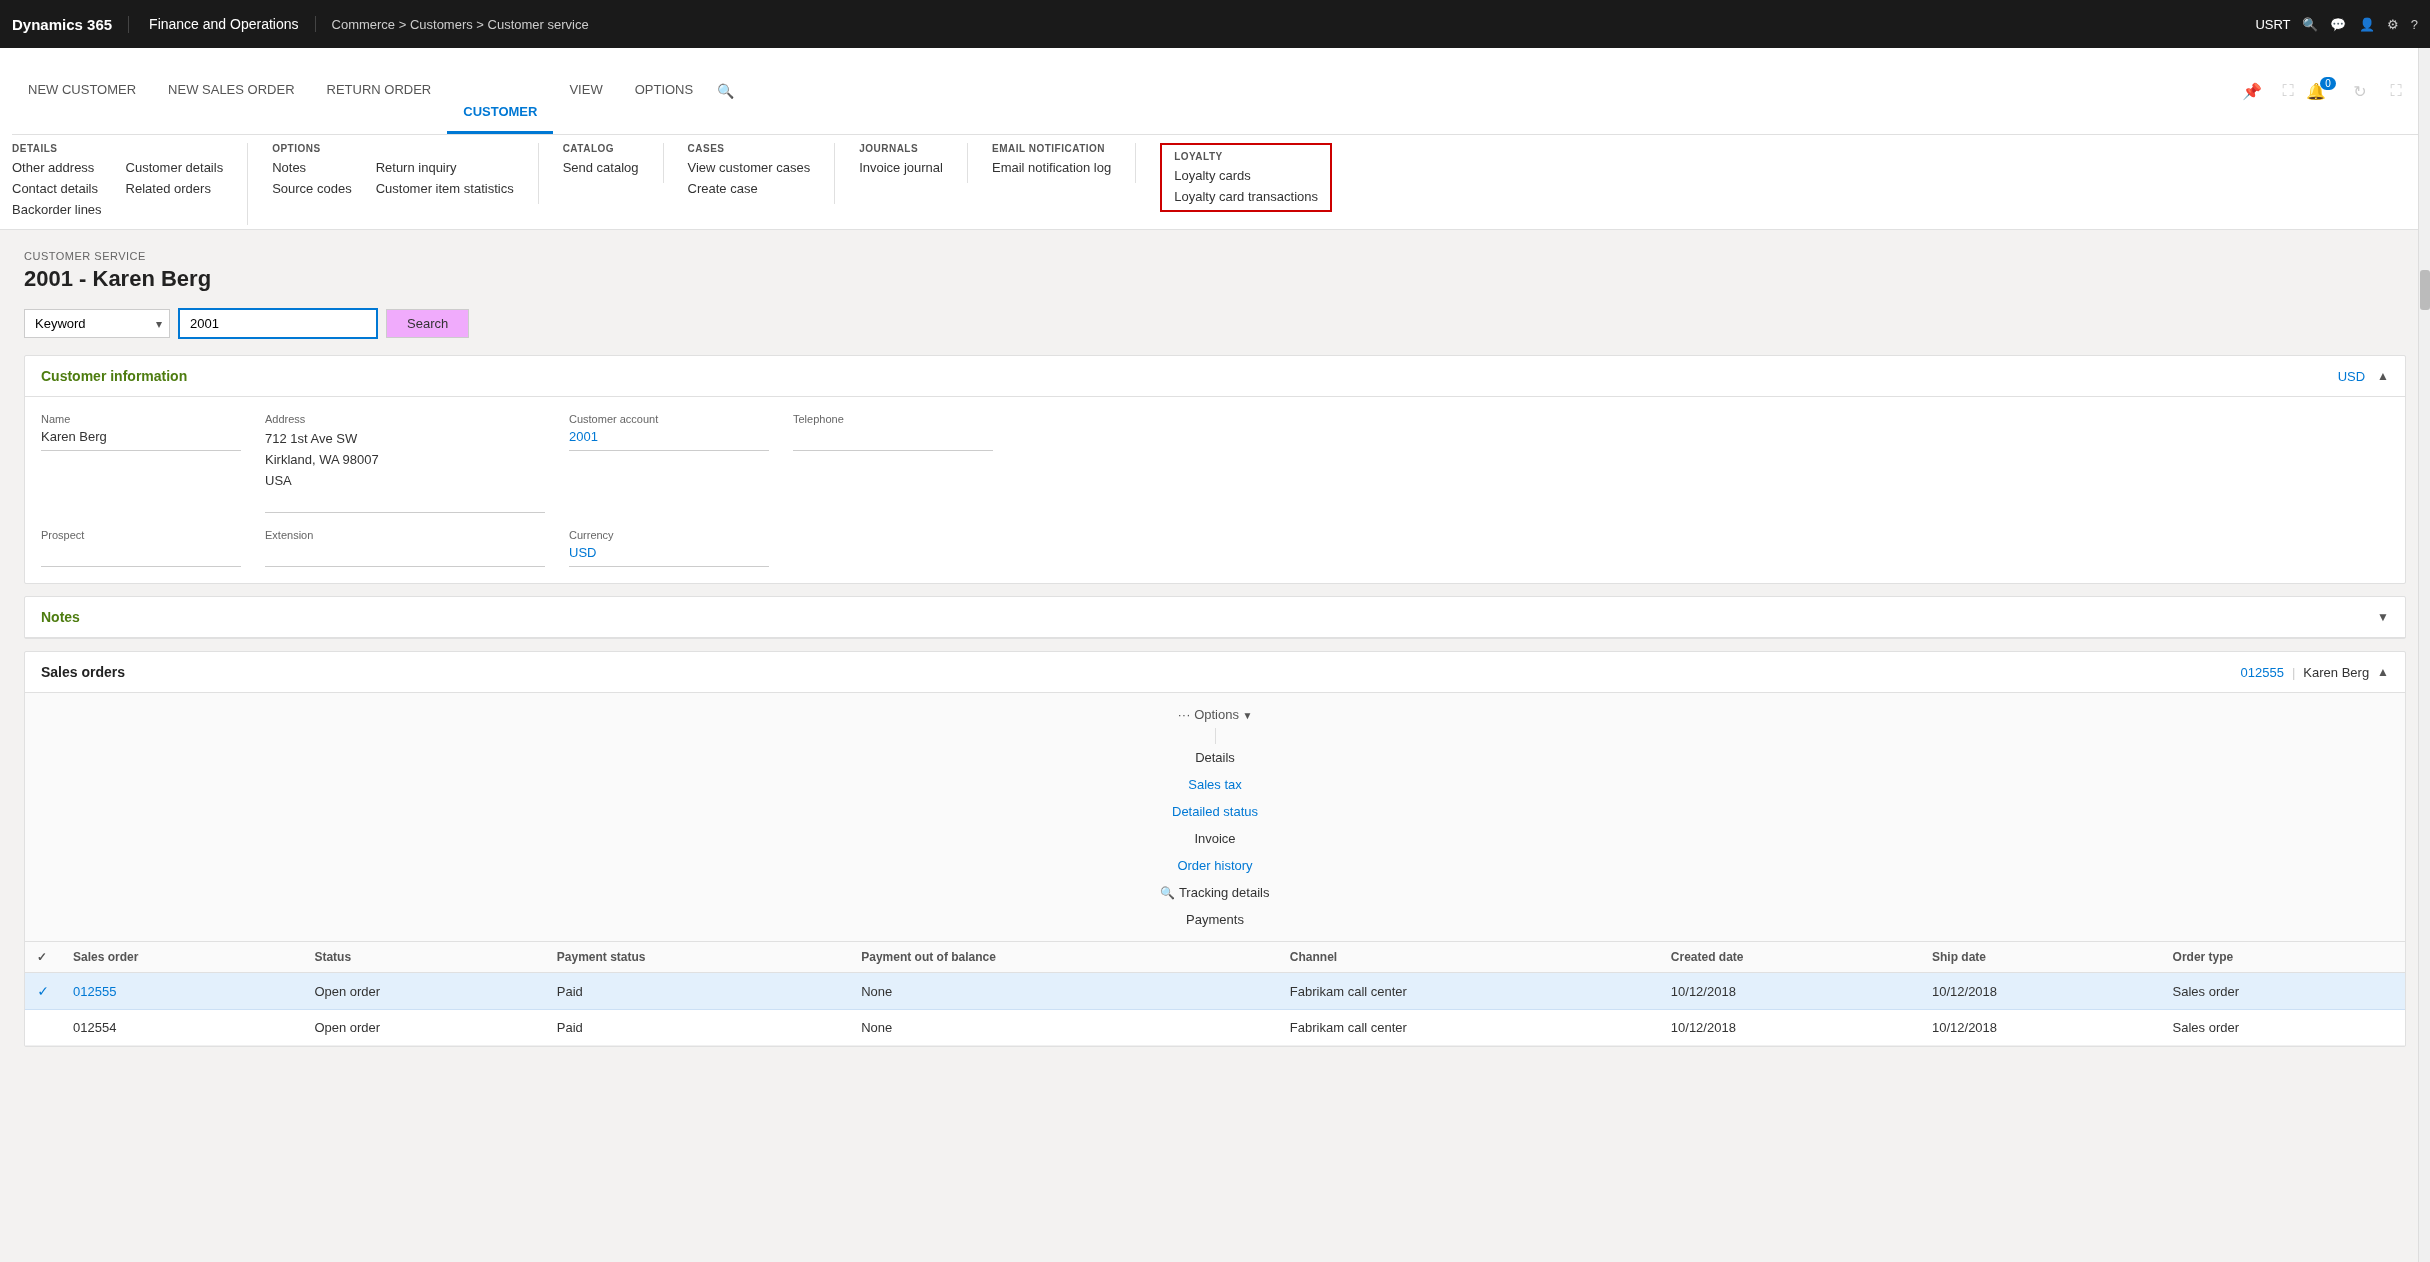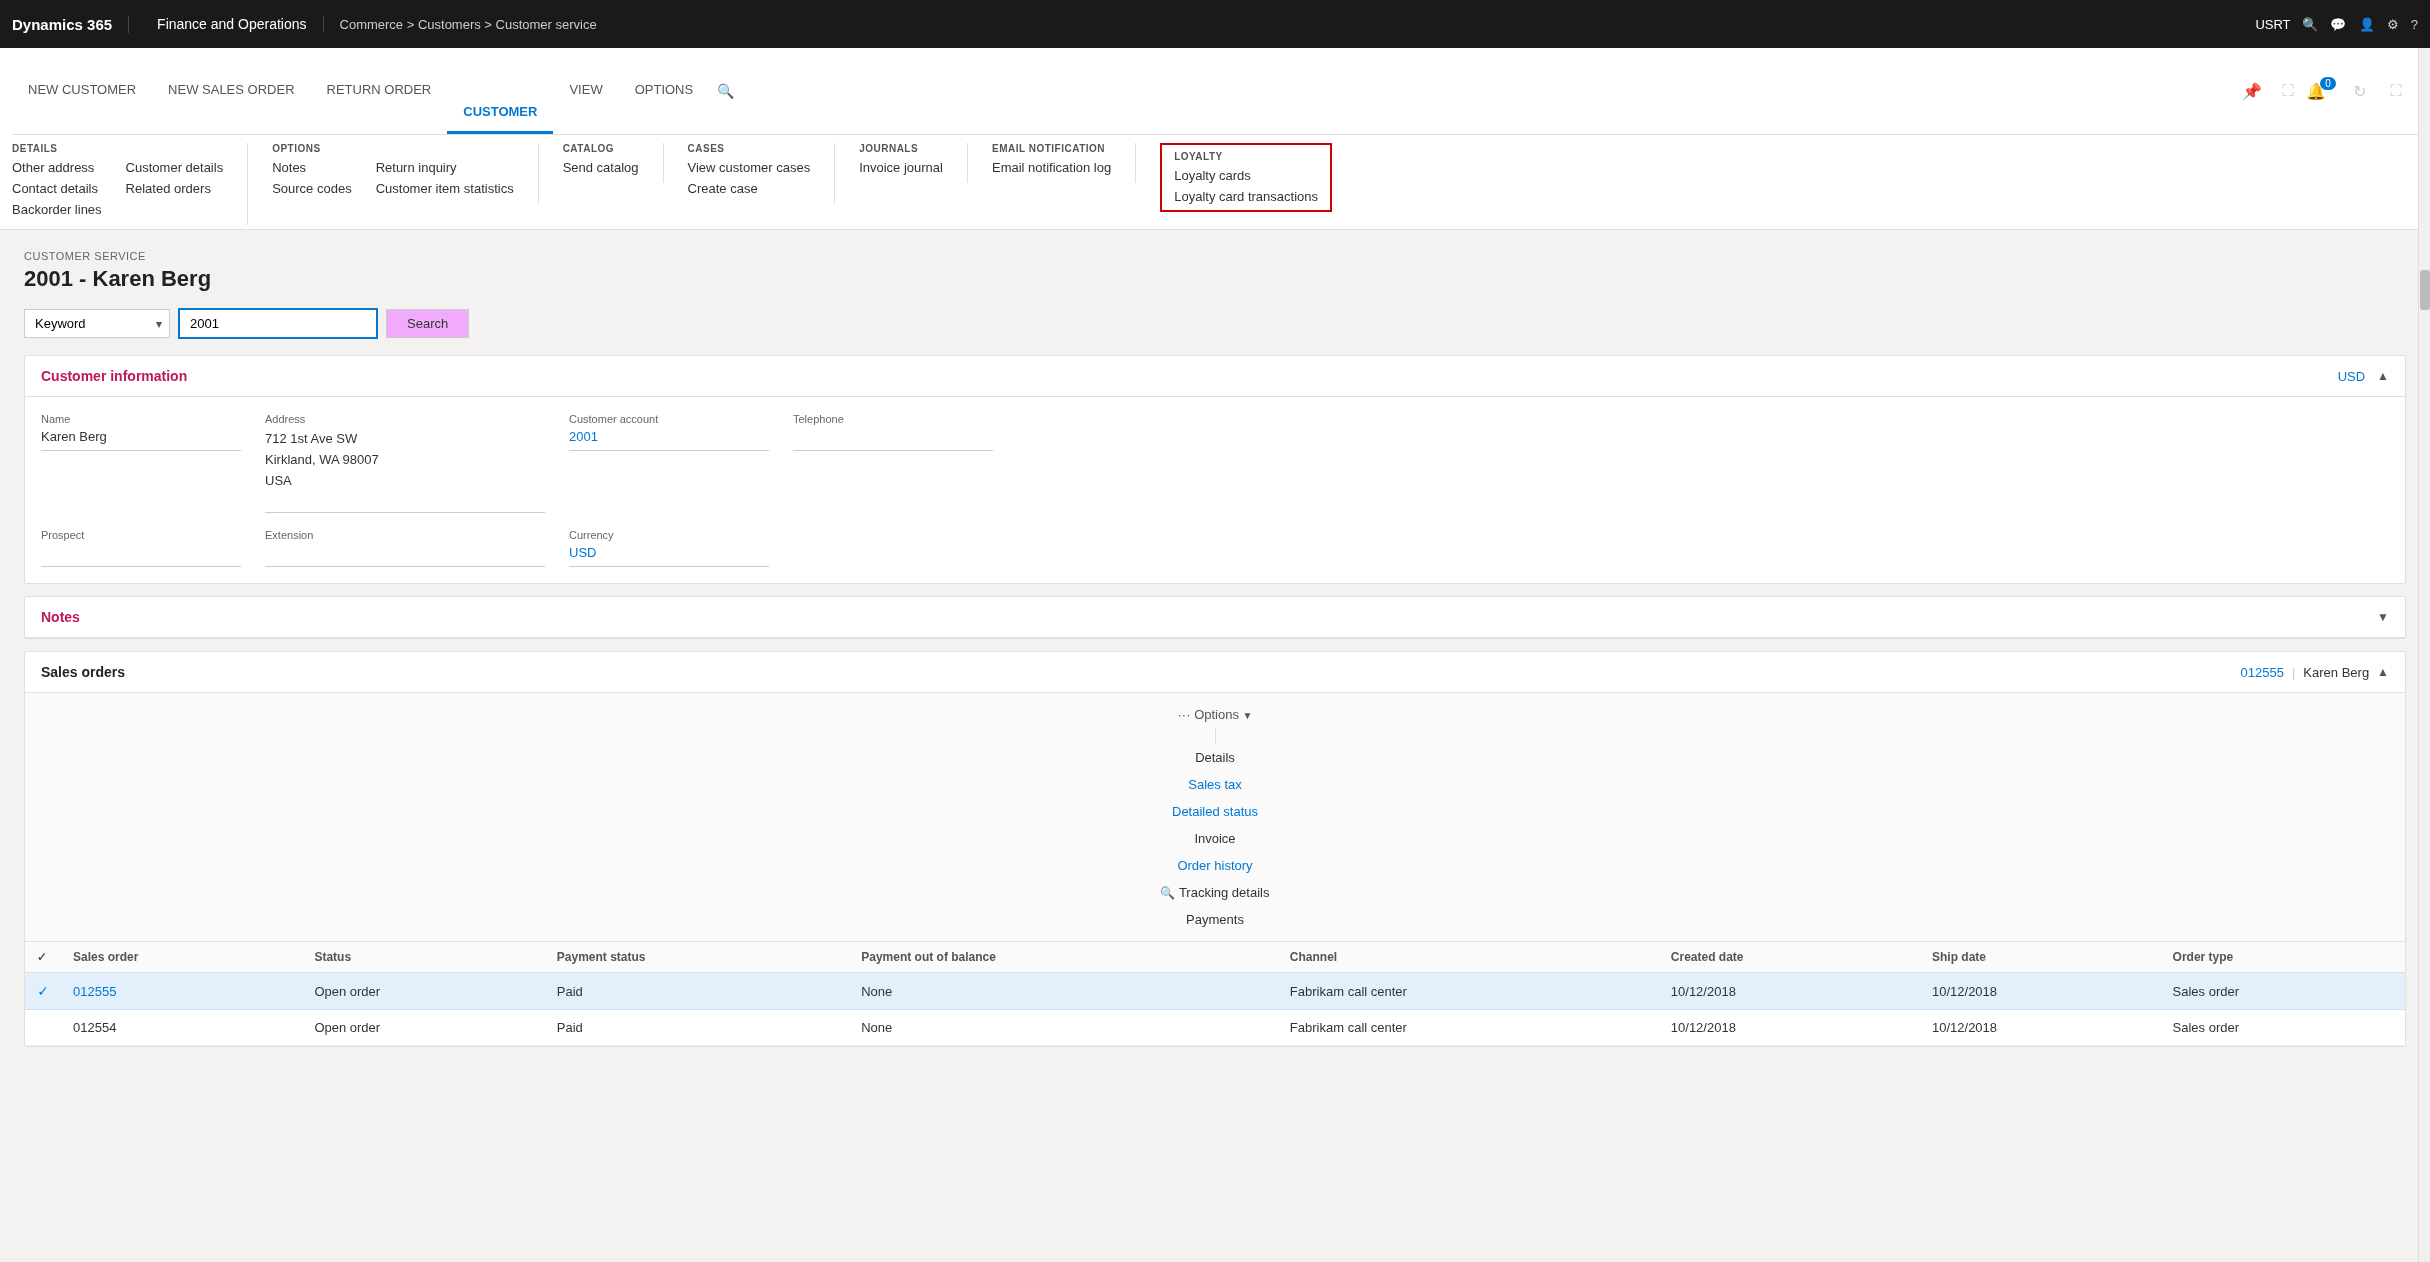--- a/index.html
+++ b/index.html
@@ -19,21 +19,21 @@
       align-items: center;
       gap: 0;
     }
     .top-nav-d365 {
       background: #1a1a1a;
       color: #fff;
       font-size: 15px;
       font-weight: 600;
       padding: 0 16px 0 0;
       border-right: 1px solid #444;
-      margin-right: 12px;
+      margin-right: 4px;
       white-space: nowrap;
     }
     .top-nav-fo {
       font-size: 14px;
       color: #fff;
       padding: 0 16px;
       border-right: 1px solid #444;
       white-space: nowrap;
     }
     .top-nav-breadcrumb {
@@ -217,21 +217,21 @@
       display: flex;
       align-items: center;
       justify-content: space-between;
       padding: 12px 16px;
       border-bottom: 1px solid #e0e0e0;
       cursor: pointer;
     }
     .card-header-title {
       font-size: 14px;
       font-weight: 600;
-      color: #be185d;
+      color: #4d7c0f;
     }
     .card-header-right {
       display: flex;
       align-items: center;
       gap: 12px;
     }
     .card-header-link {
       color: #0078d4;
       font-size: 13px;
     }

